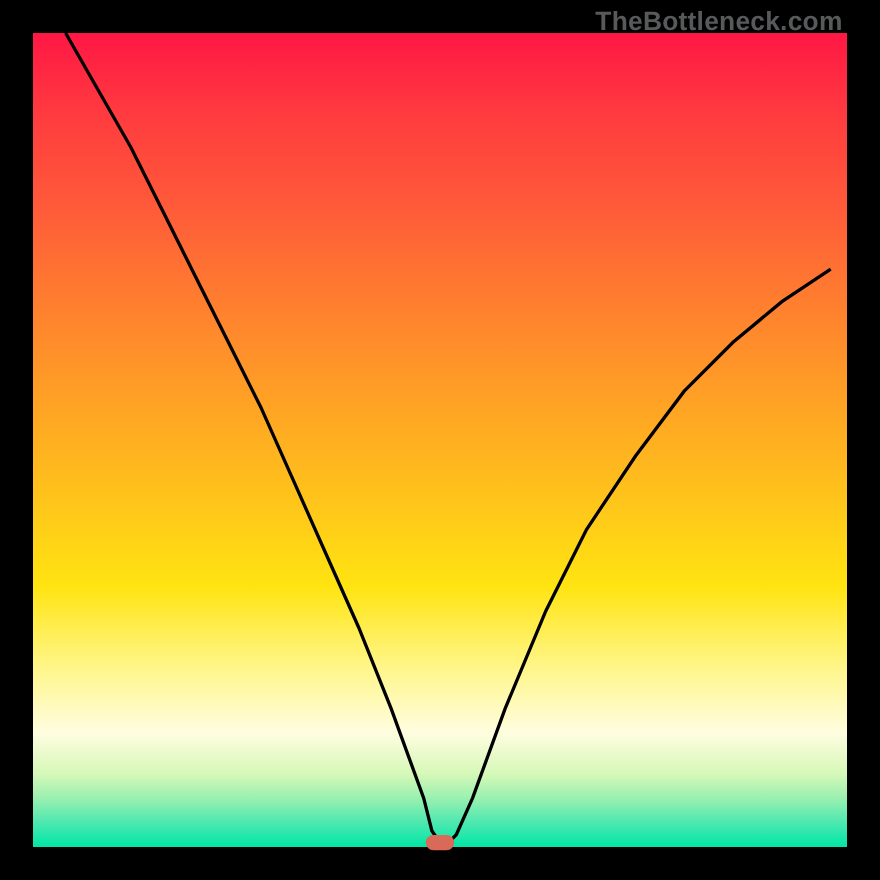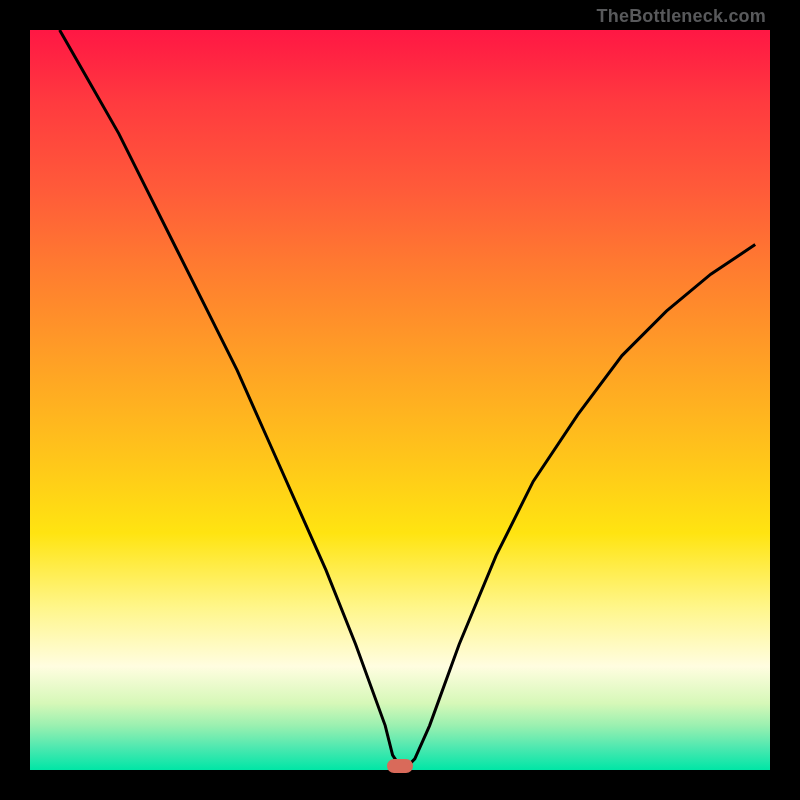--- a/index.html
+++ b/index.html
@@ -30,21 +30,21 @@
       #9af0b0 94%,
       #4de8b0 97%,
       #00e6a6 100%
     );
   }
   .watermark {
     position: absolute;
     top: 6px;
     right: 34px;
     font-family: Arial, Helvetica, sans-serif;
-    font-size: 18px;
+    font-size: 24px;
     font-weight: 600;
     color: #58595b;
     letter-spacing: 0.2px;
   }
   .curve {
     position: absolute;
     left: 0; top: 0;
     width: 740px; height: 740px;
   }
   .marker {

